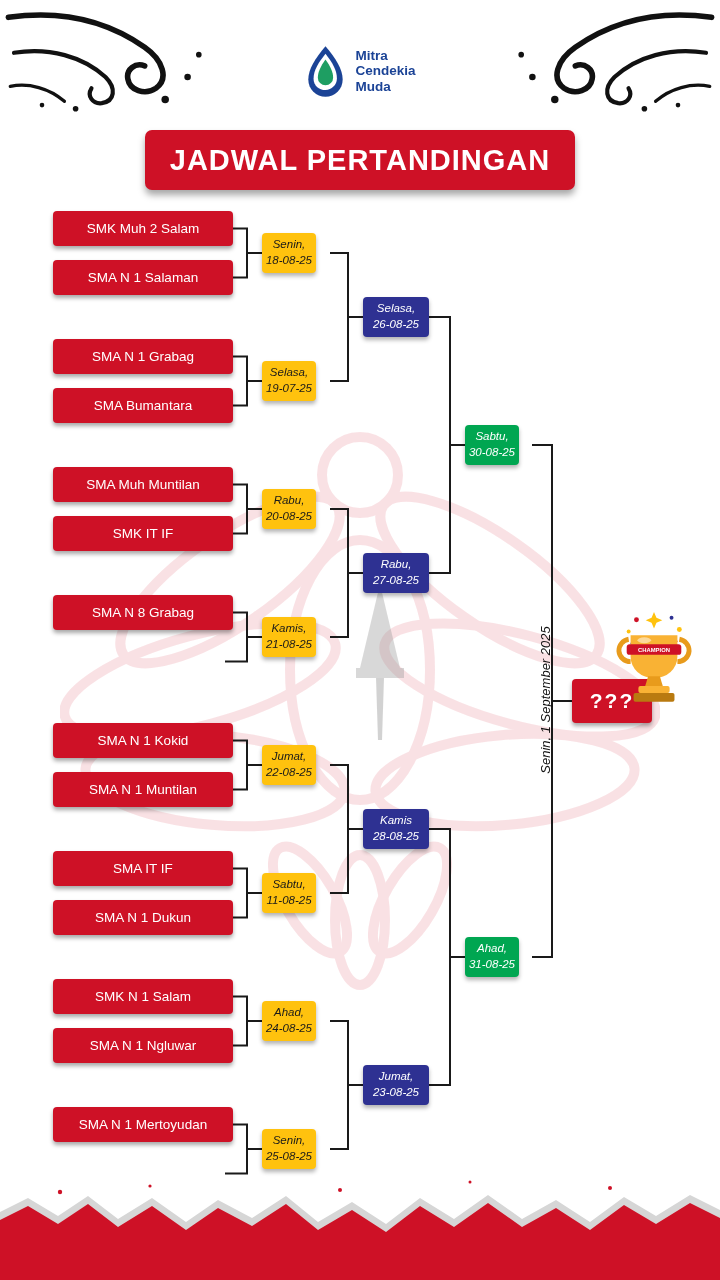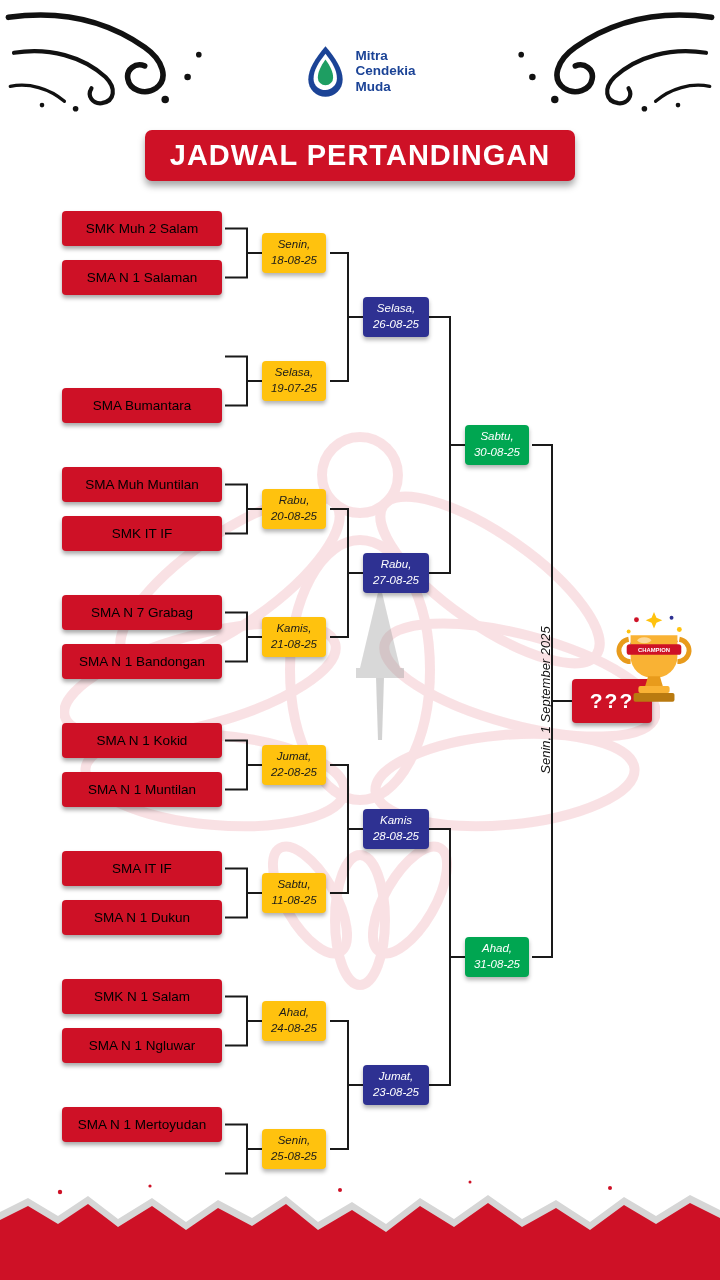--- a/index.html
+++ b/index.html
@@ -17,36 +17,36 @@
   .flourish { position:absolute; top:8px; }
   .flourish.left { left:2px; }
   .flourish.right { right:2px; transform:scaleX(-1); }
 
   .logo { position:absolute; top:44px; left:50%; transform:translateX(-50%);
           display:flex; align-items:center; gap:9px; }
   .logo-text { display:flex; flex-direction:column; line-height:1.12;
                color:var(--logo-blue); font-weight:bold; font-size:13.5px; }
 
   .title-banner {
-    position:absolute; left:145px; top:130px; width:430px; height:51px;
+    position:absolute; left:145px; top:130px; width:430px; height:60px;
     background:var(--red); border-radius:7px; color:#fff;
     display:flex; align-items:center; justify-content:center;
     font-weight:bold; font-size:29px; letter-spacing:1px;
     box-shadow:0 5px 7px rgba(0,0,0,.35);
   }
 
   .team-box {
-    position:absolute; left:62px; width:160px; height:35px;
-    background:var(--red); color:#000000; border-radius:4px;
+    position:absolute; left:53px; width:180px; height:35px;
+    background:var(--red); color:#ffffff; border-radius:4px;
     display:flex; align-items:center; justify-content:center;
     font-size:13.5px; box-shadow:0 3px 4px rgba(0,0,0,.35);
     text-align:center;
   }
   .date-box {
-    position:absolute; width:64px; height:40px; border-radius:4px;
+    position:absolute; width:54px; height:40px; border-radius:4px;
     display:flex; flex-direction:column; align-items:center; justify-content:center;
     font-style:italic; font-size:11.5px; line-height:1.35;
     box-shadow:0 3px 4px rgba(0,0,0,.3); text-align:center;
   }
   .date-box.r1 { left:262px; background:var(--yellow); color:#1a1a1a; }
   .date-box.qf { left:363px; width:66px; background:var(--blue); color:#ffffff; }
   .date-box.sf { left:465px; background:var(--green); color:#ffffff; }
 
   .final-date {
     position:absolute; left:545px; top:700px;
@@ -141,25 +141,25 @@
     <path d="M330 509 H348 V637 H330 M348 573 H364"></path>
     <path d="M330 765 H348 V893 H330 M348 829 H364"></path>
     <path d="M330 1021 H348 V1149 H330 M348 1085 H364"></path>
     <path d="M428 317 H450 V573 H428 M450 445 H466"></path>
     <path d="M428 829 H450 V1085 H428 M450 957 H466"></path>
     <path d="M532 445 H552 V957 H532 M552 701 H573"></path>
   </svg>
 
   <div class="team-box" style="top:211px">SMK Muh 2 Salam</div>
   <div class="team-box" style="top:260px">SMA N 1 Salaman</div>
+  <div class="team-box" style="top:339px">SMA N 1 Grabag</div>
   <div class="team-box" style="top:388px">SMA Bumantara</div>
   <div class="team-box" style="top:516px">SMK IT IF</div>
   <div class="team-box" style="top:467px">SMA Muh Muntilan</div>
-  <div class="team-box" style="top:595px">SMA N 7 Grabag</div>
-  <div class="team-box" style="top:644px">SMA N 1 Bandongan</div>
+  <div class="team-box" style="top:595px">SMA N 8 Grabag</div>
   <div class="team-box" style="top:723px">SMA N 1 Kokid</div>
   <div class="team-box" style="top:772px">SMA N 1 Muntilan</div>
   <div class="team-box" style="top:851px">SMA IT IF</div>
   <div class="team-box" style="top:900px">SMA N 1 Dukun</div>
   <div class="team-box" style="top:979px">SMK N 1 Salam</div>
   <div class="team-box" style="top:1028px">SMA N 1 Ngluwar</div>
   <div class="team-box" style="top:1107px">SMA N 1 Mertoyudan</div>
 
   <div class="date-box r1" style="top:233px">
     <span>Senin,</span>

